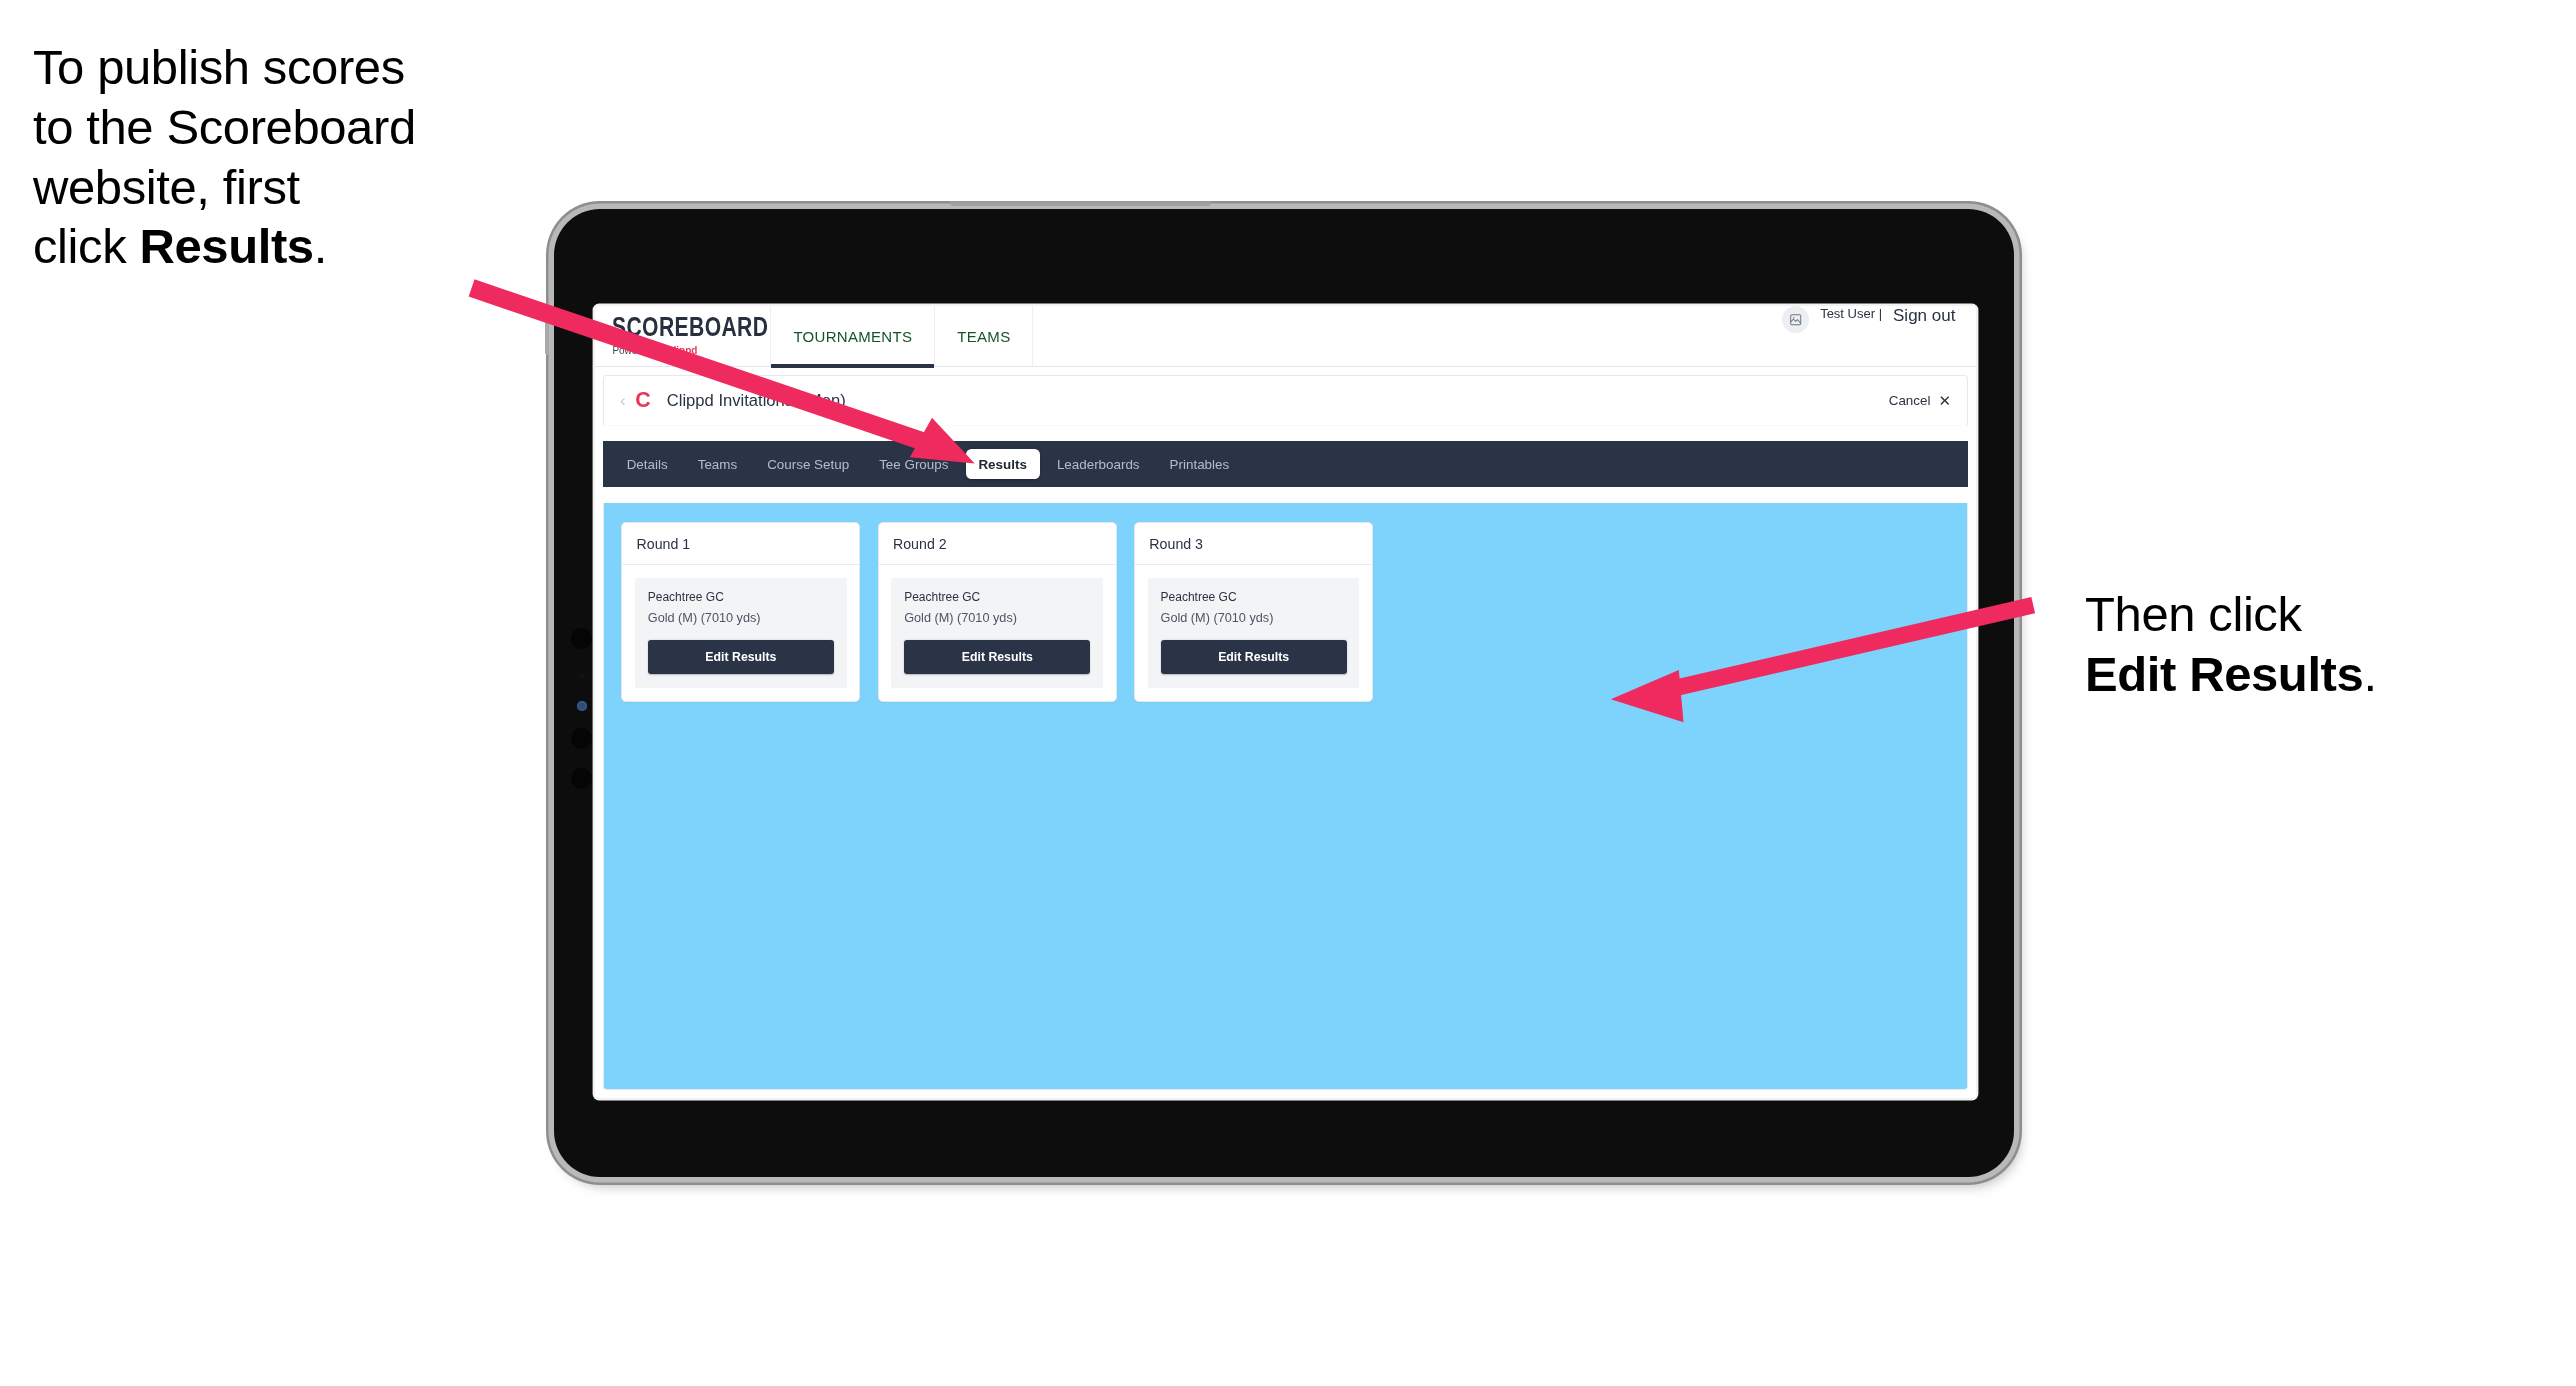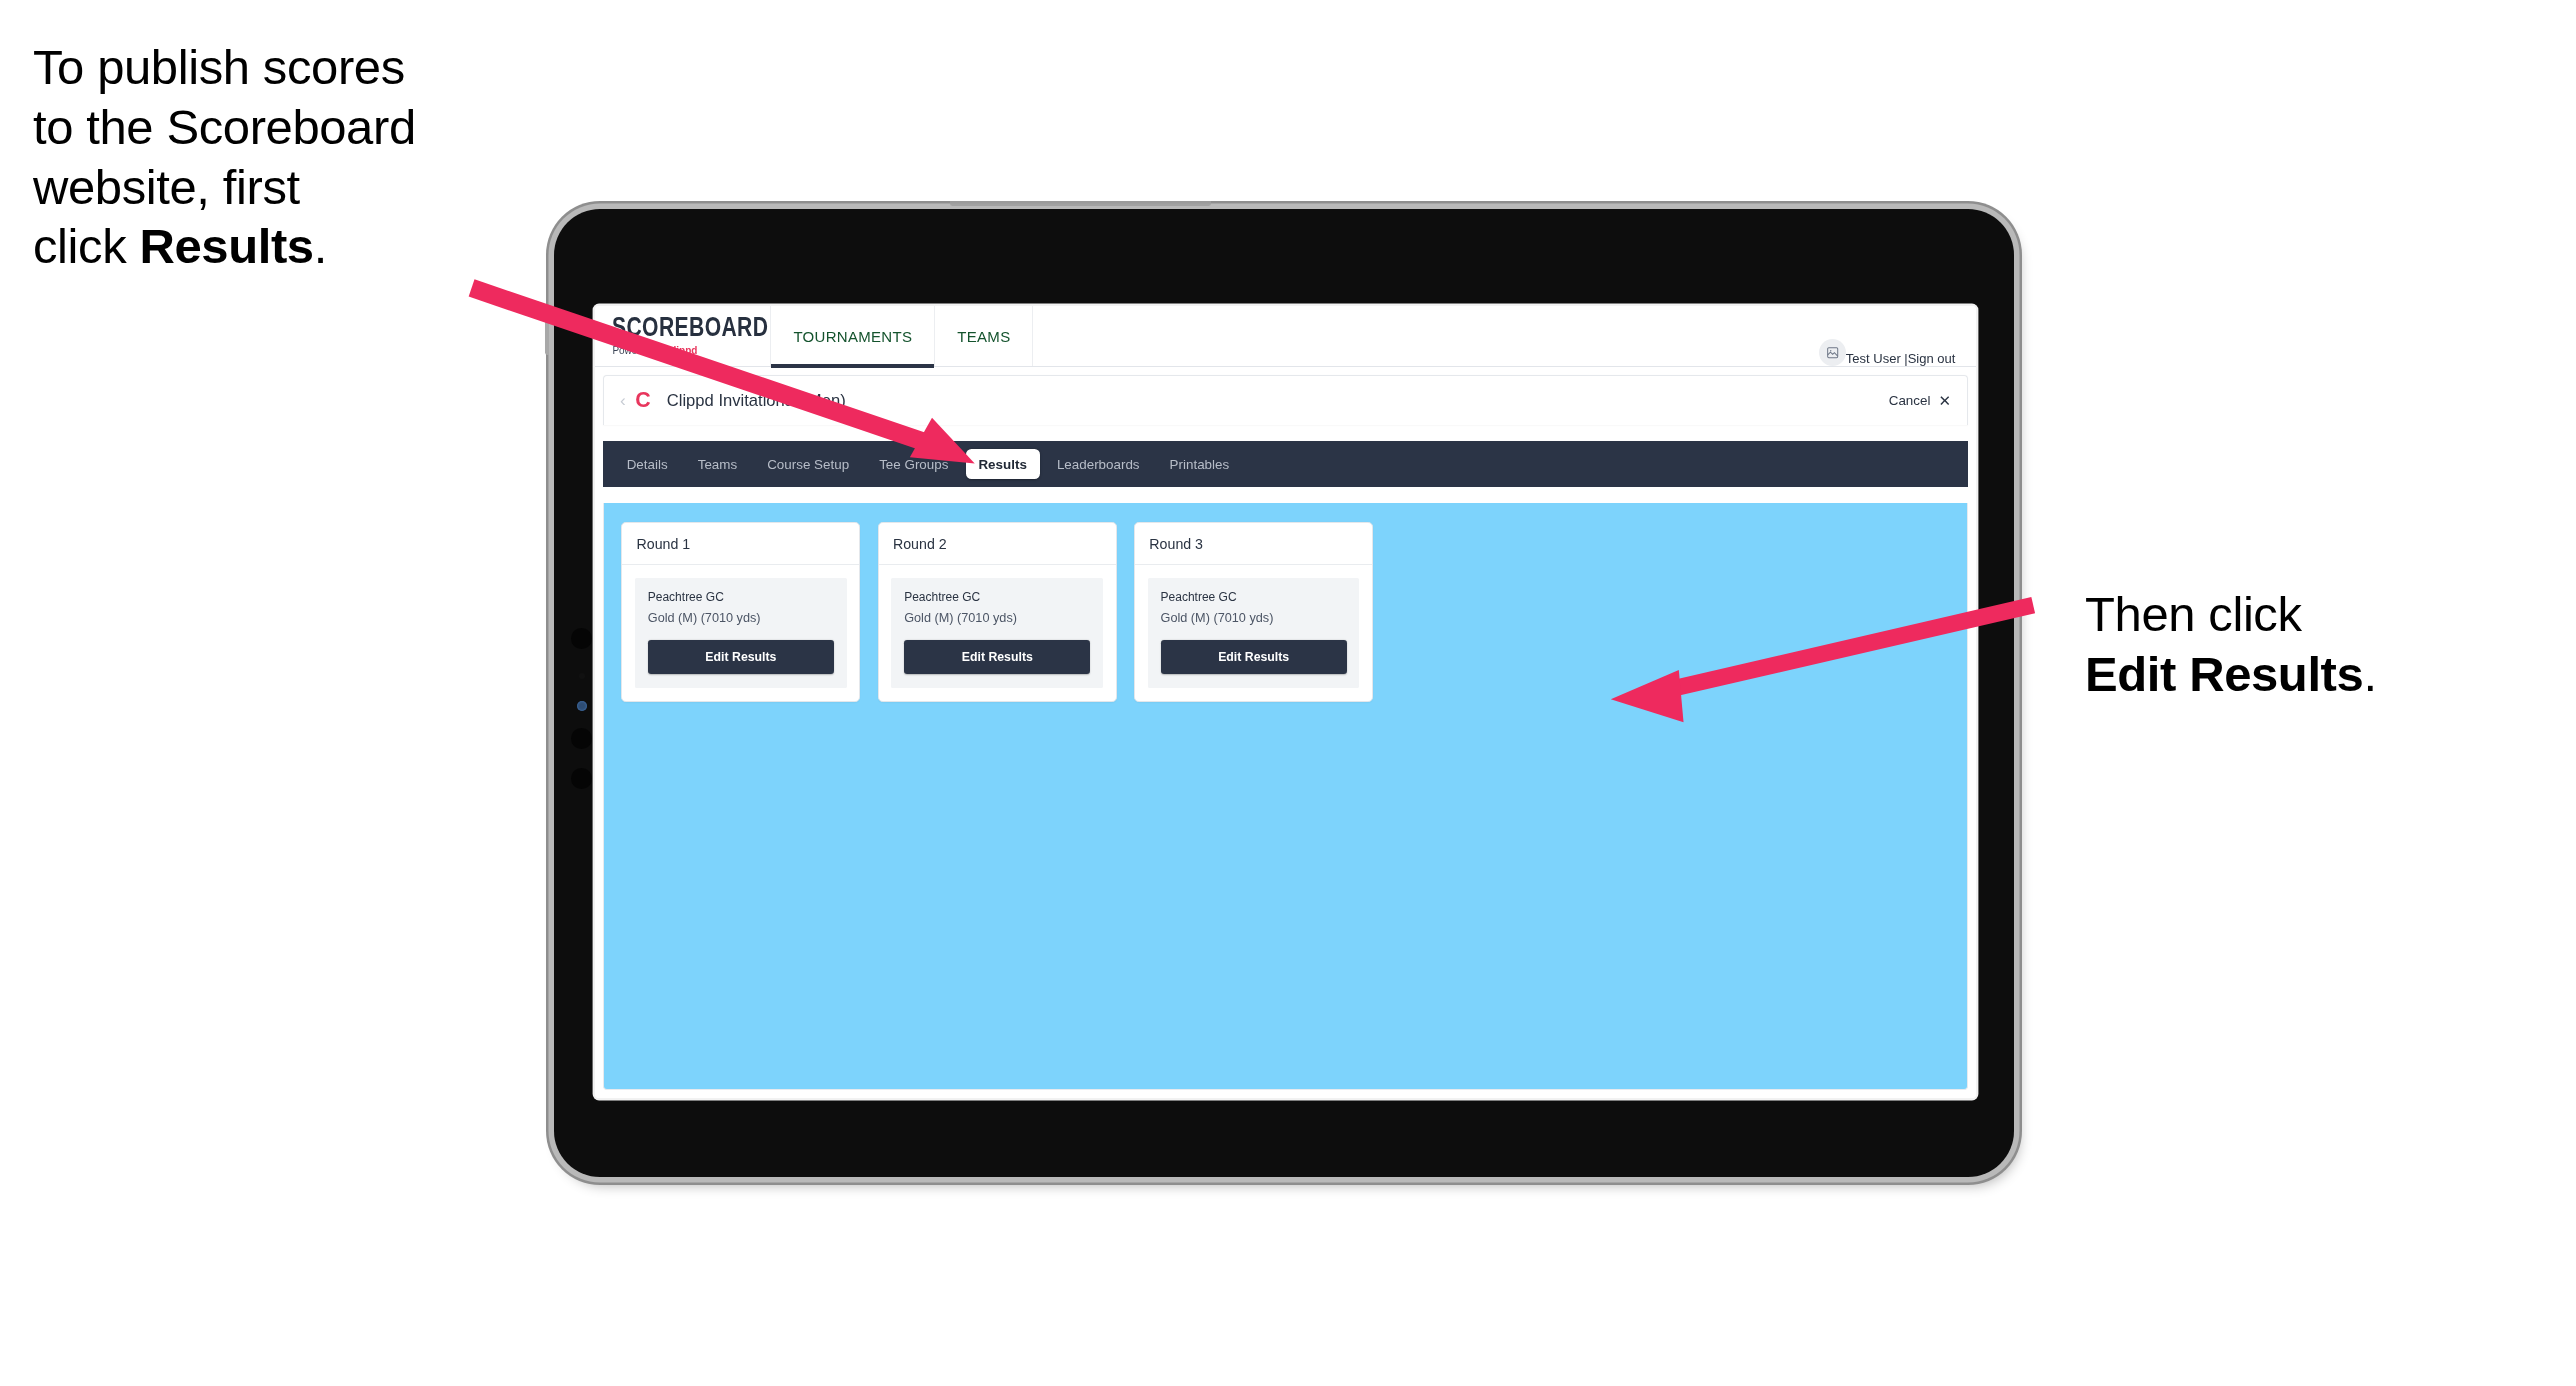--- a/index.html
+++ b/index.html
@@ -142,31 +142,31 @@
     cursor: pointer;
     background: #fff;
   }
   .topnav-tab.active::after {
     content: "";
     position: absolute; left: 0; right: 0; bottom: -1.6px;
     height: 3.2px; background: #2b3446;
   }
   #topbar-spacer { flex: 1 1 auto; }
   #user-block {
-    display: flex; align-items: flex-end; 
+    display: flex; align-items: flex-start; gap: 11px;
     padding-right: 20.6px;
   }
   #user-avatar {
     width: 27px; height: 27px; border-radius: 50%;
     background: #eceef1;
     display: flex; align-items: center; justify-content: center;
     color: #6d7686;
   }
   #user-name { font-size: 13px; color: #2a3342; }
-  #sign-out-link { font-size: 13px; color: #2a3342; cursor: pointer; }
+  #sign-out-link { font-size: 17px; color: #2a3342; cursor: pointer; }
 
   
   #tournament-header {
     margin: 8px 8px 0 8px;
     height: 49px;
     flex: 0 0 49px;
     background: #ffffff;
     border: 0.8px solid #e5e8ec;
     border-bottom: none;
     border-radius: 4px 4px 0 0;

